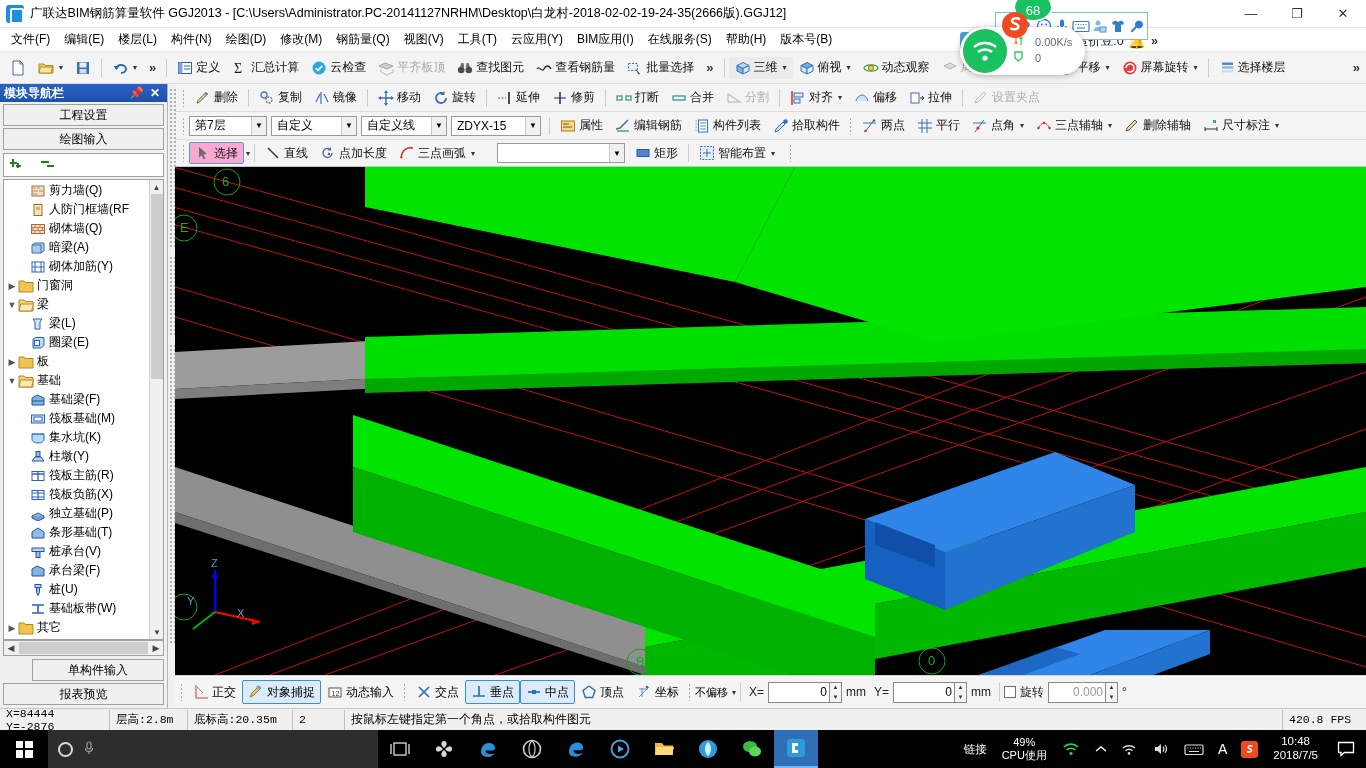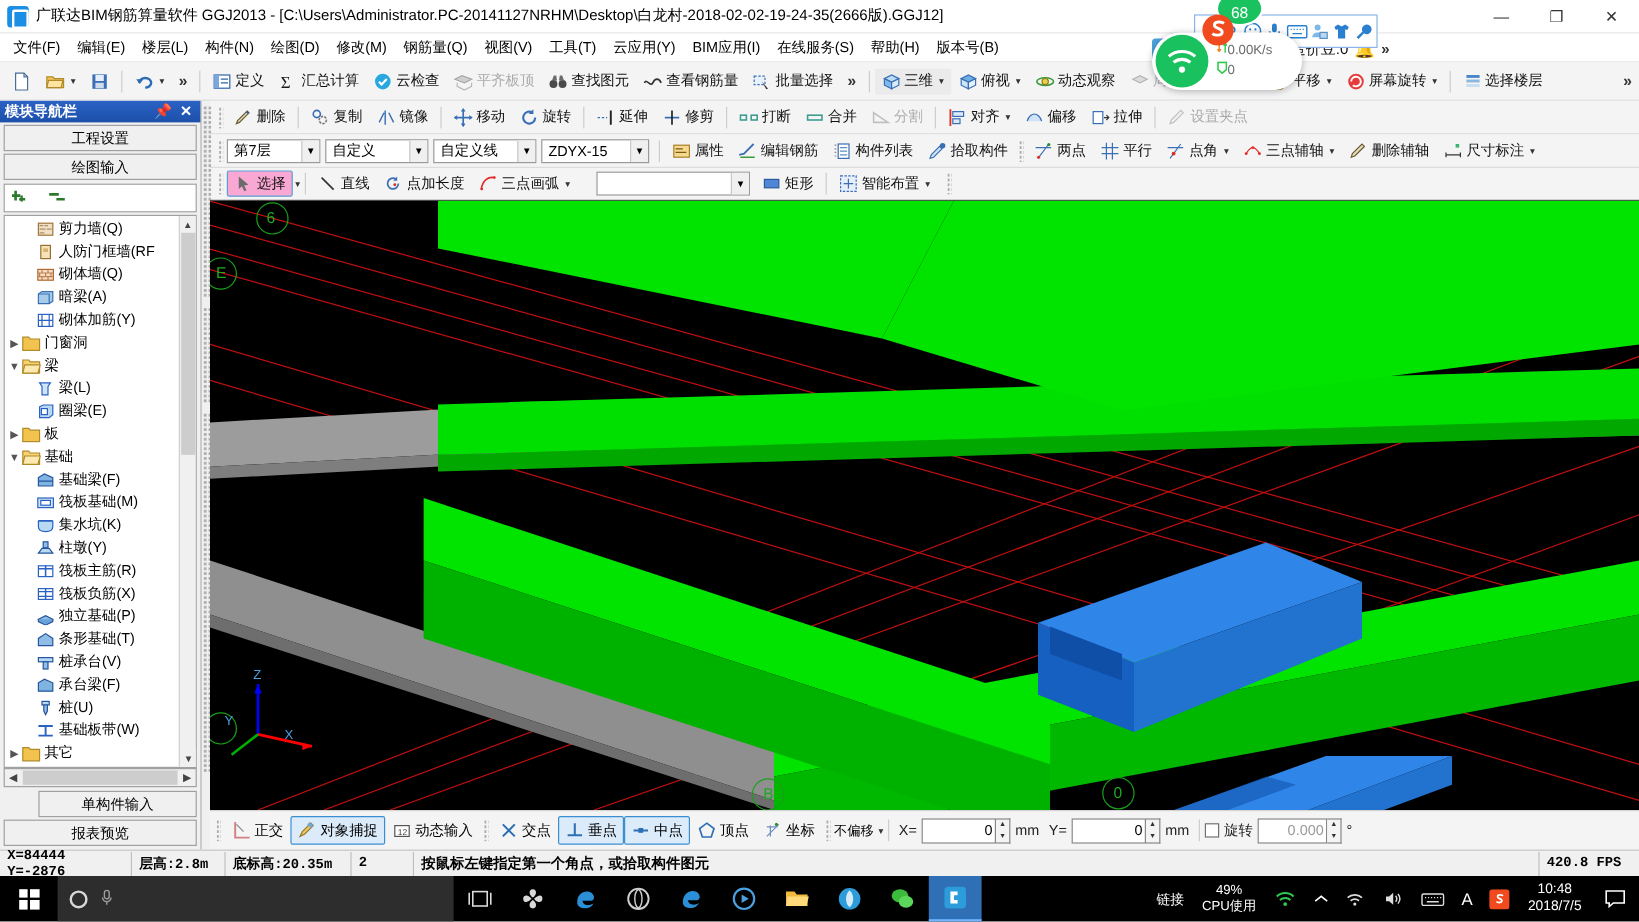--- a/index.html
+++ b/index.html
@@ -186,21 +186,21 @@
   .spin div { flex:1; display:flex; align-items:center; justify-content:center;
     font-size:6px; color:#333; }
   .chk { width:12px; height:12px; border:1px solid #707070; background:#fff; }
   .unit { font-size:12px; color:#222; margin:0 4px; }
 
   
   .statusbar {
     position:absolute; left:0; top:708px; width:1366px; height:22px;
     background:#f0f0f0; border-top:1px solid #c8c8c8;
     display:flex; align-items:center;
-    font-family:"Liberation Mono", monospace; font-size:11.5px; color:#000;font-weight:bold;
+    font-family:"Liberation Mono", monospace; font-size:11.5px; color:#000;
   }
   .scell {
     height:20px; display:flex; align-items:center; padding:0 6px;
     border-right:1px solid #c0c0c0;
   }
   .scell.plain { border-right:none; }
 
   
   .taskbar {
     position:absolute; left:0; top:730px; width:1366px; height:38px;
@@ -245,21 +245,21 @@
   .net-widget {
     position:absolute; left:960px; top:27px; width:125px; height:48px;
     background:#fff; border-radius:24px; box-shadow:0 1px 6px rgba(0,0,0,.28);
     display:flex; align-items:center; z-index:45; padding-left:3px;
   }
   .net-globe {
     width:44px; height:44px; border-radius:50%; background:#19c25e;
     display:flex; align-items:center; justify-content:center; flex:none;
   }
   .net-lines { margin-left:7px; font-size:11px; color:#6a6a6a; line-height:1.45;}
-  .net-lines div { display:flex; align-items:center; gap:0; }
+  .net-lines div { display:flex; align-items:center; gap:12px; }
   .badge68 {
     position:absolute; left:1013px; top:-8px; width:40px; height:30px;
     background:#19c25e; border-radius:50%; color:#fff; font-size:13px;
     display:flex; align-items:flex-end; justify-content:center; z-index:46;
     border:2px solid #fff; padding-bottom:2px;
   }
   .sogou-s {
     position:absolute; left:1000px; top:10px; width:30px; height:30px;
     z-index:47;
   }

